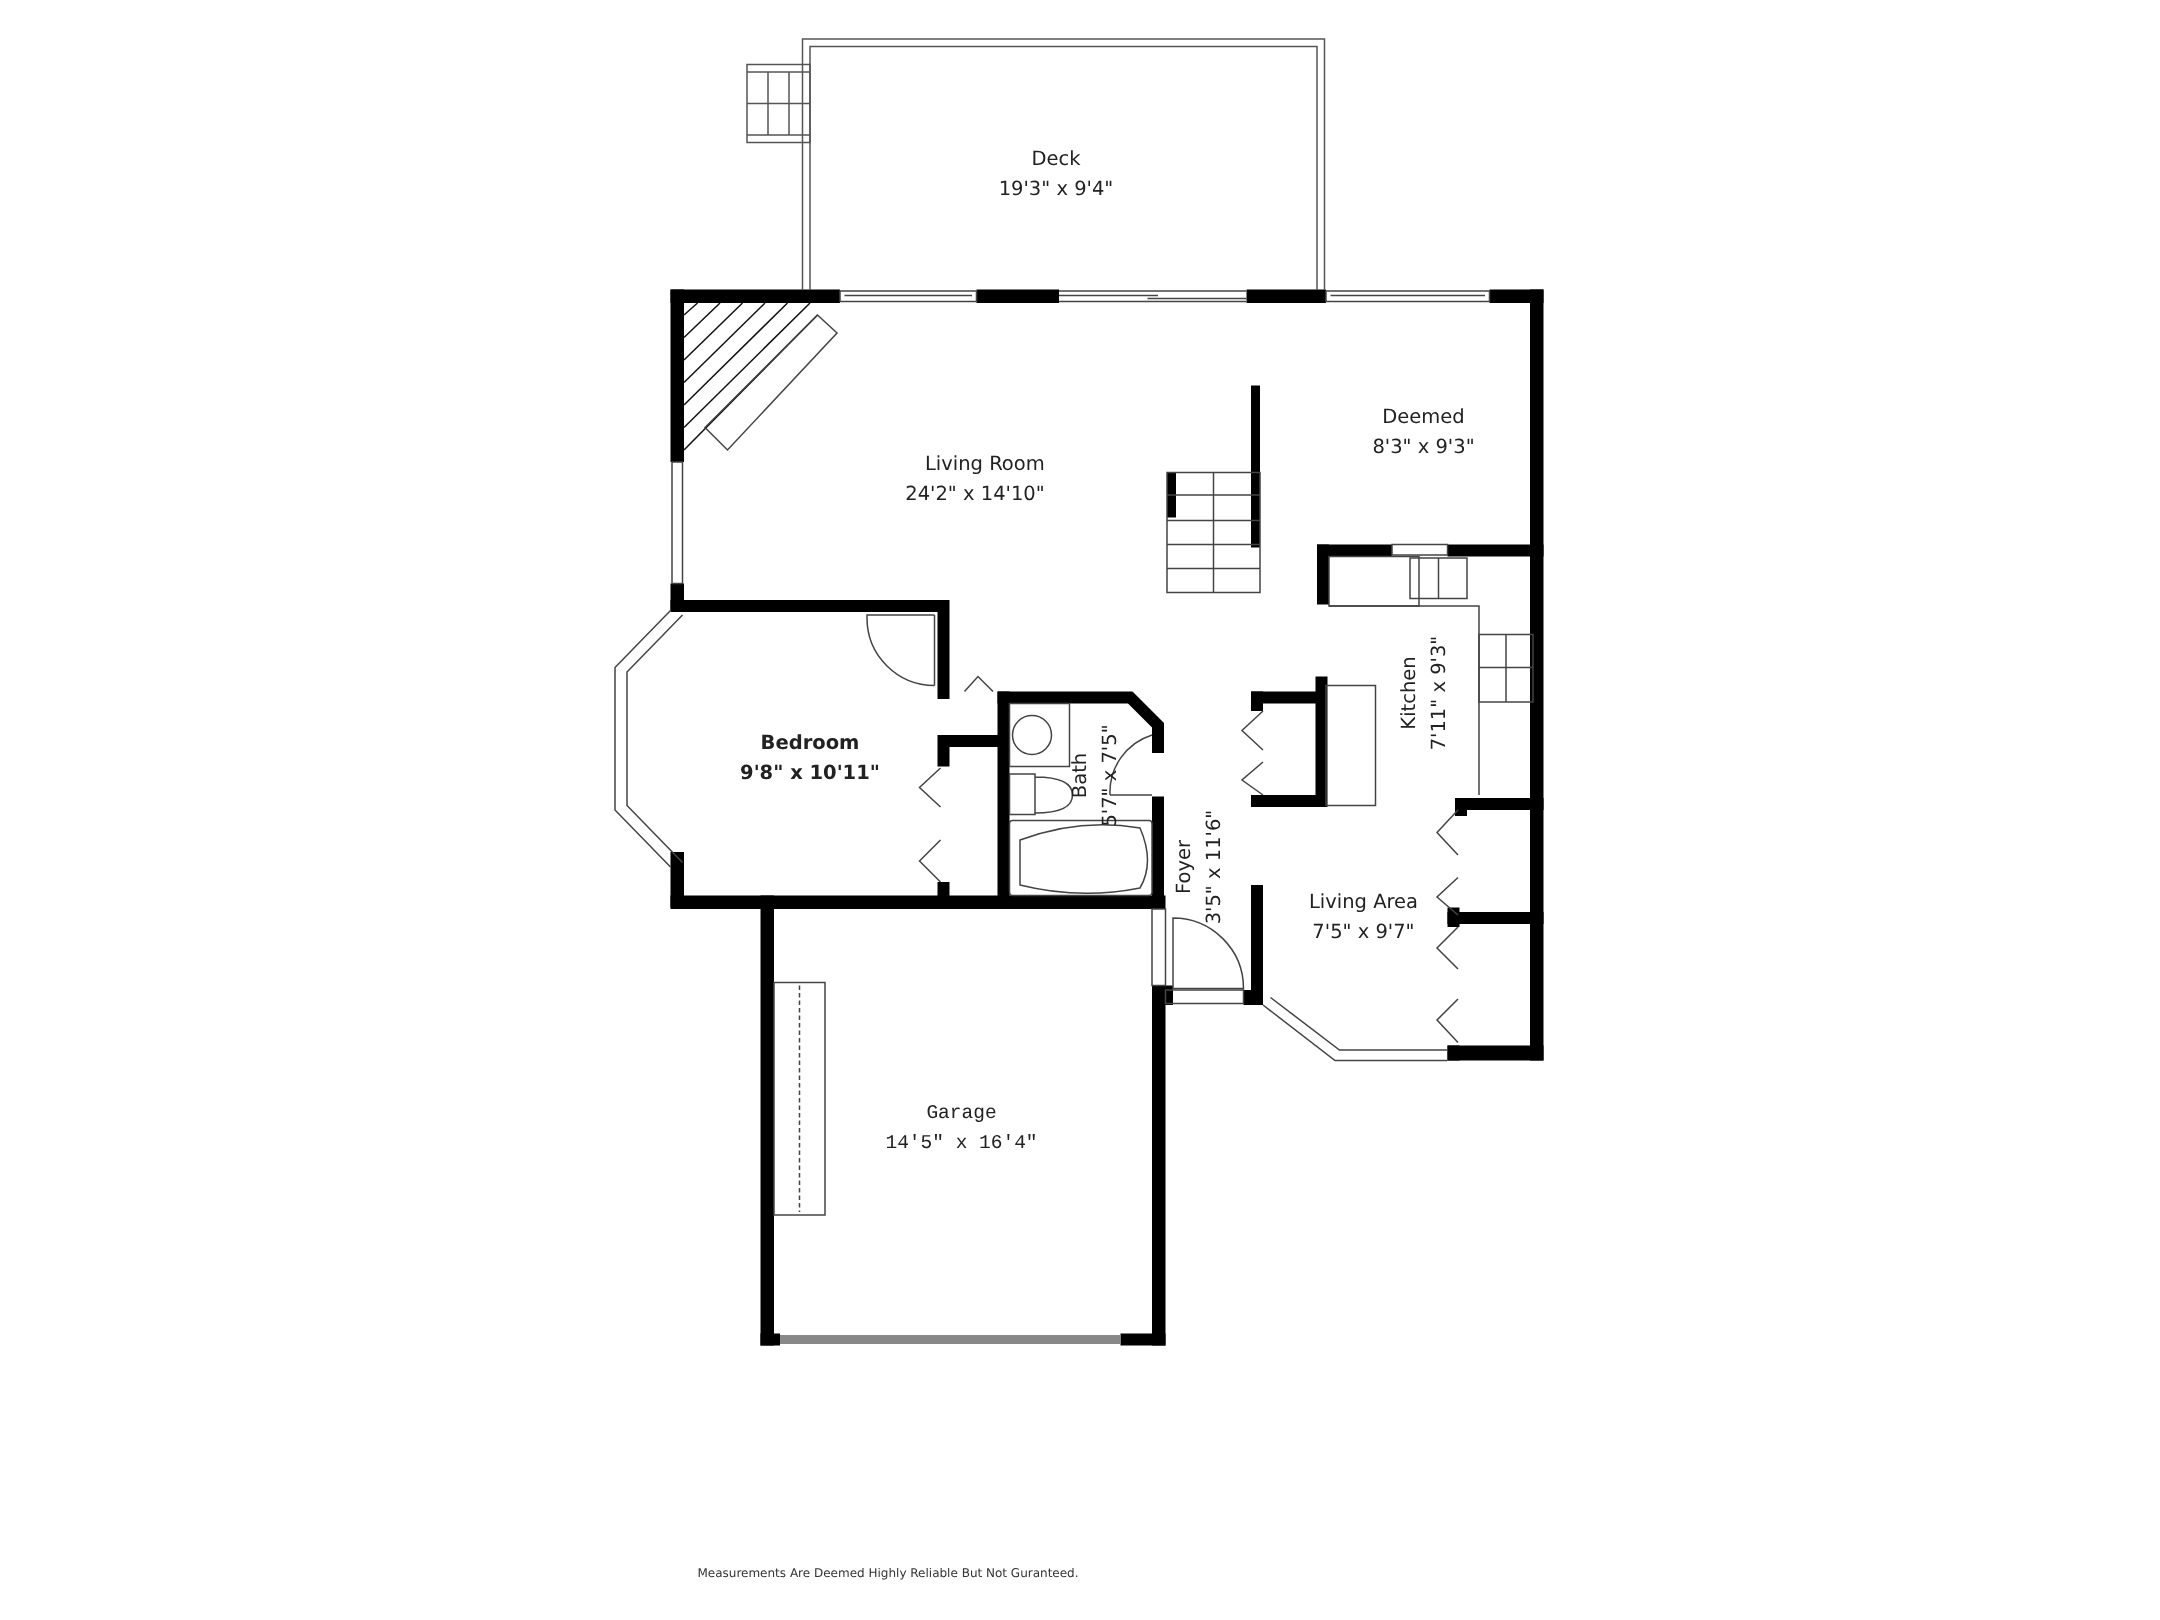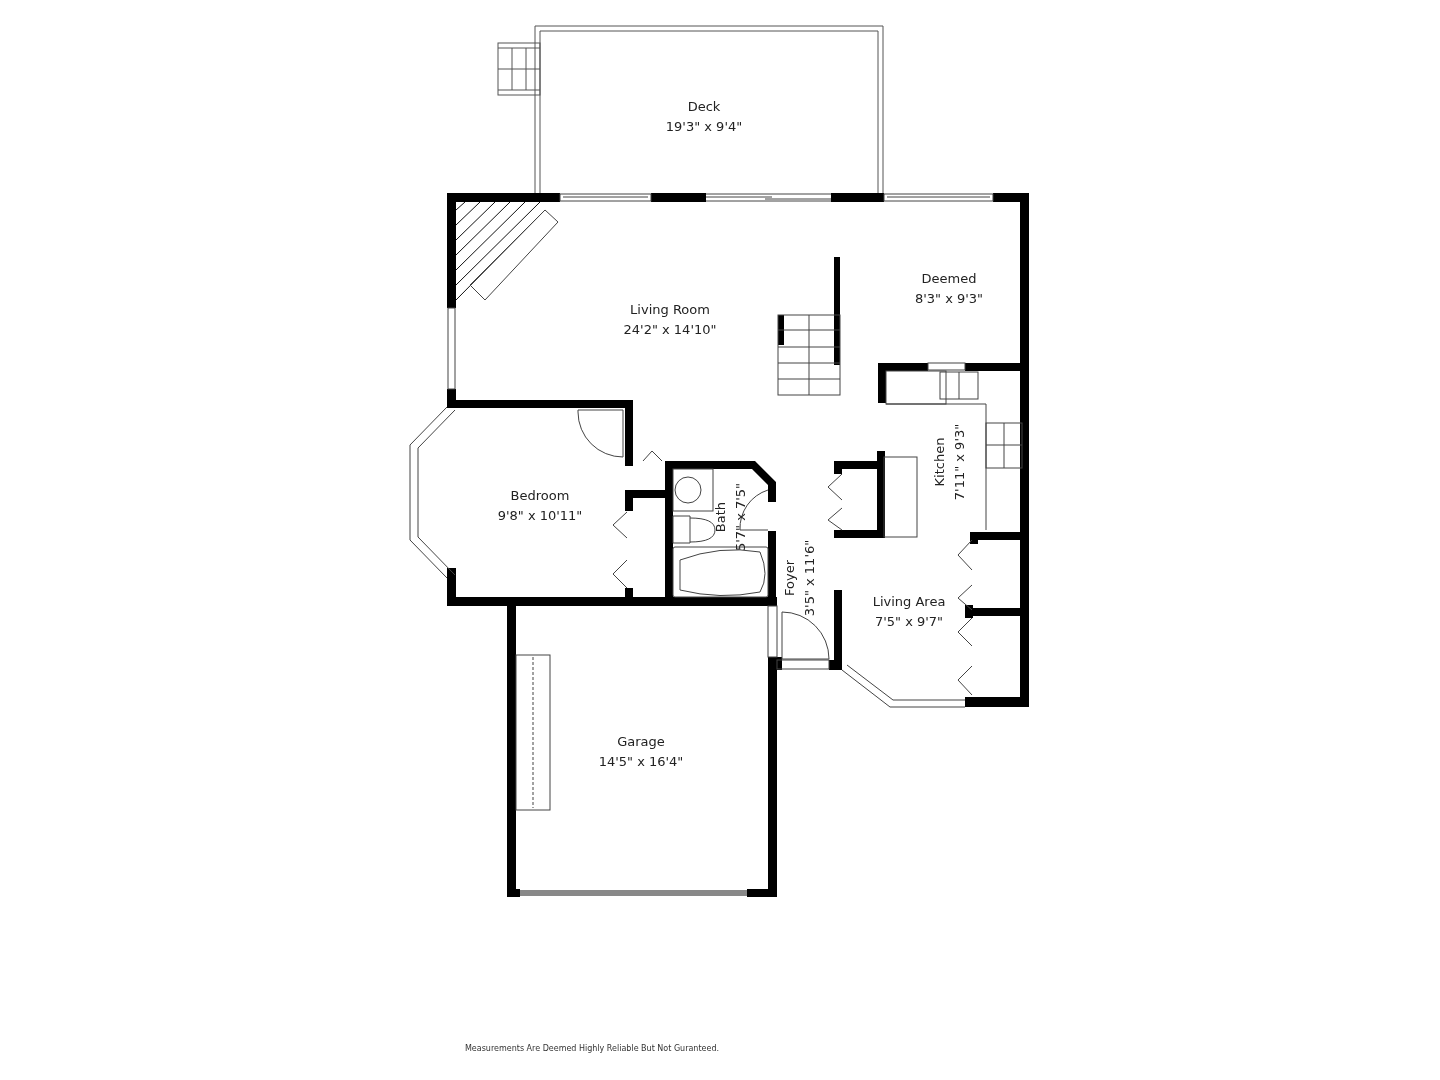--- a/index.html
+++ b/index.html
@@ -161,46 +161,46 @@
     <line x1="533" y1="657" x2="533" y2="808" stroke-dasharray="3,2"></line>
   </g>
 
   <rect x="520" y="890" width="227" height="6" fill="#888"></rect>
 </svg>
 
 <div class="room-label" style="left:688px;top:117px;margin-left:16px;">
   <div>Deck</div>
   <div class="dim">19'3" x 9'4"</div>
 </div>
-<div class="room-label" style="left:670px;top:320px;">
+<div class="room-label" style="left:650px;top:320px;text-align:right;">
   <div>Living Room</div>
   <div class="dim">24'2" x 14'10"</div>
 </div>
 <div class="room-label" style="left:949px;top:289px;">
   <div>Deemed</div>
   <div class="dim">8'3" x 9'3"</div>
 </div>
 <div class="room-label rot" style="left:950px;top:462px;">
   <div>Kitchen</div>
   <div class="dim">7'11" x 9'3"</div>
 </div>
-<div class="room-label" style="left:540px;top:506px;">
+<div class="room-label" style="left:540px;top:506px;font-weight:bold;">
   <div>Bedroom</div>
   <div class="dim">9'8" x 10'11"</div>
 </div>
 <div class="room-label rot" style="left:731px;top:517px;">
   <div>Bath</div>
   <div class="dim">5'7" x 7'5"</div>
 </div>
 <div class="room-label rot" style="left:800px;top:578px;">
   <div>Foyer</div>
   <div class="dim">3'5" x 11'6"</div>
 </div>
 <div class="room-label" style="left:909px;top:612px;">
   <div>Living Area</div>
   <div class="dim">7'5" x 9'7"</div>
 </div>
-<div class="room-label" style="left:641px;top:752px;">
+<div class="room-label" style="left:641px;top:752px;font-family:Liberation Mono, monospace;">
   <div>Garage</div>
   <div class="dim">14'5" x 16'4"</div>
 </div>
 
 <div class="footer">Measurements Are Deemed Highly Reliable But Not Guranteed.</div>
 
 </body></html>

